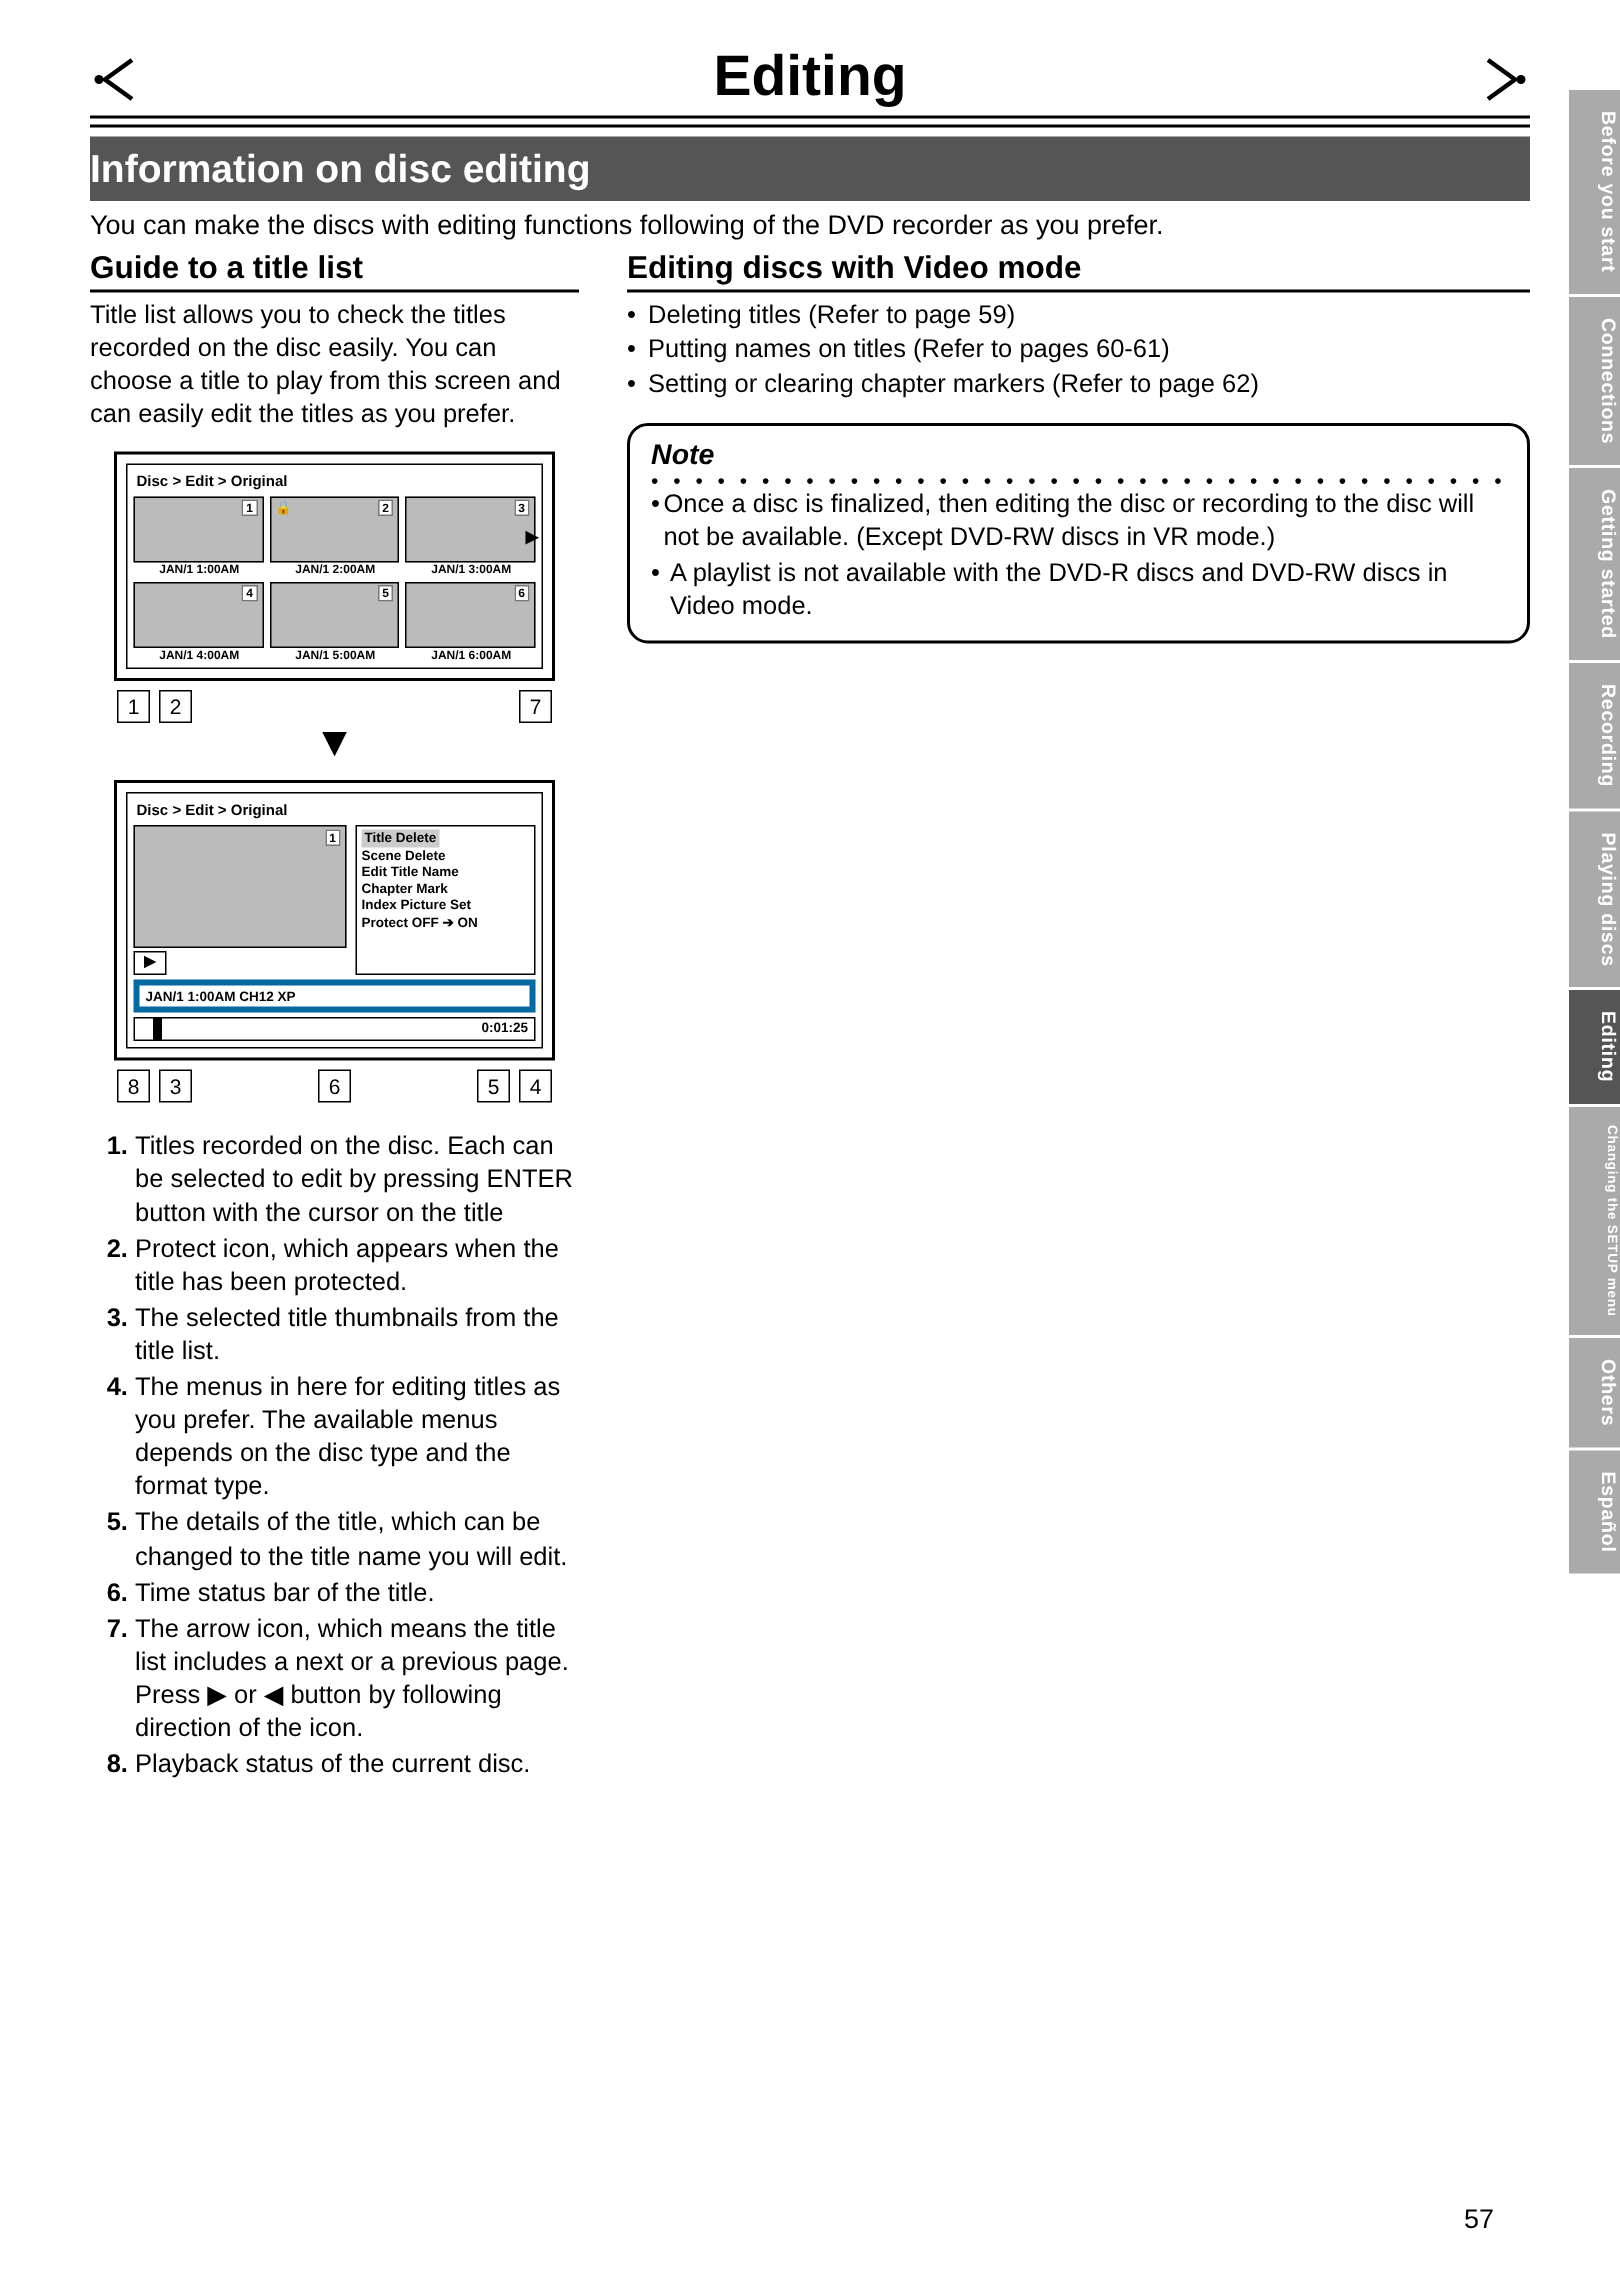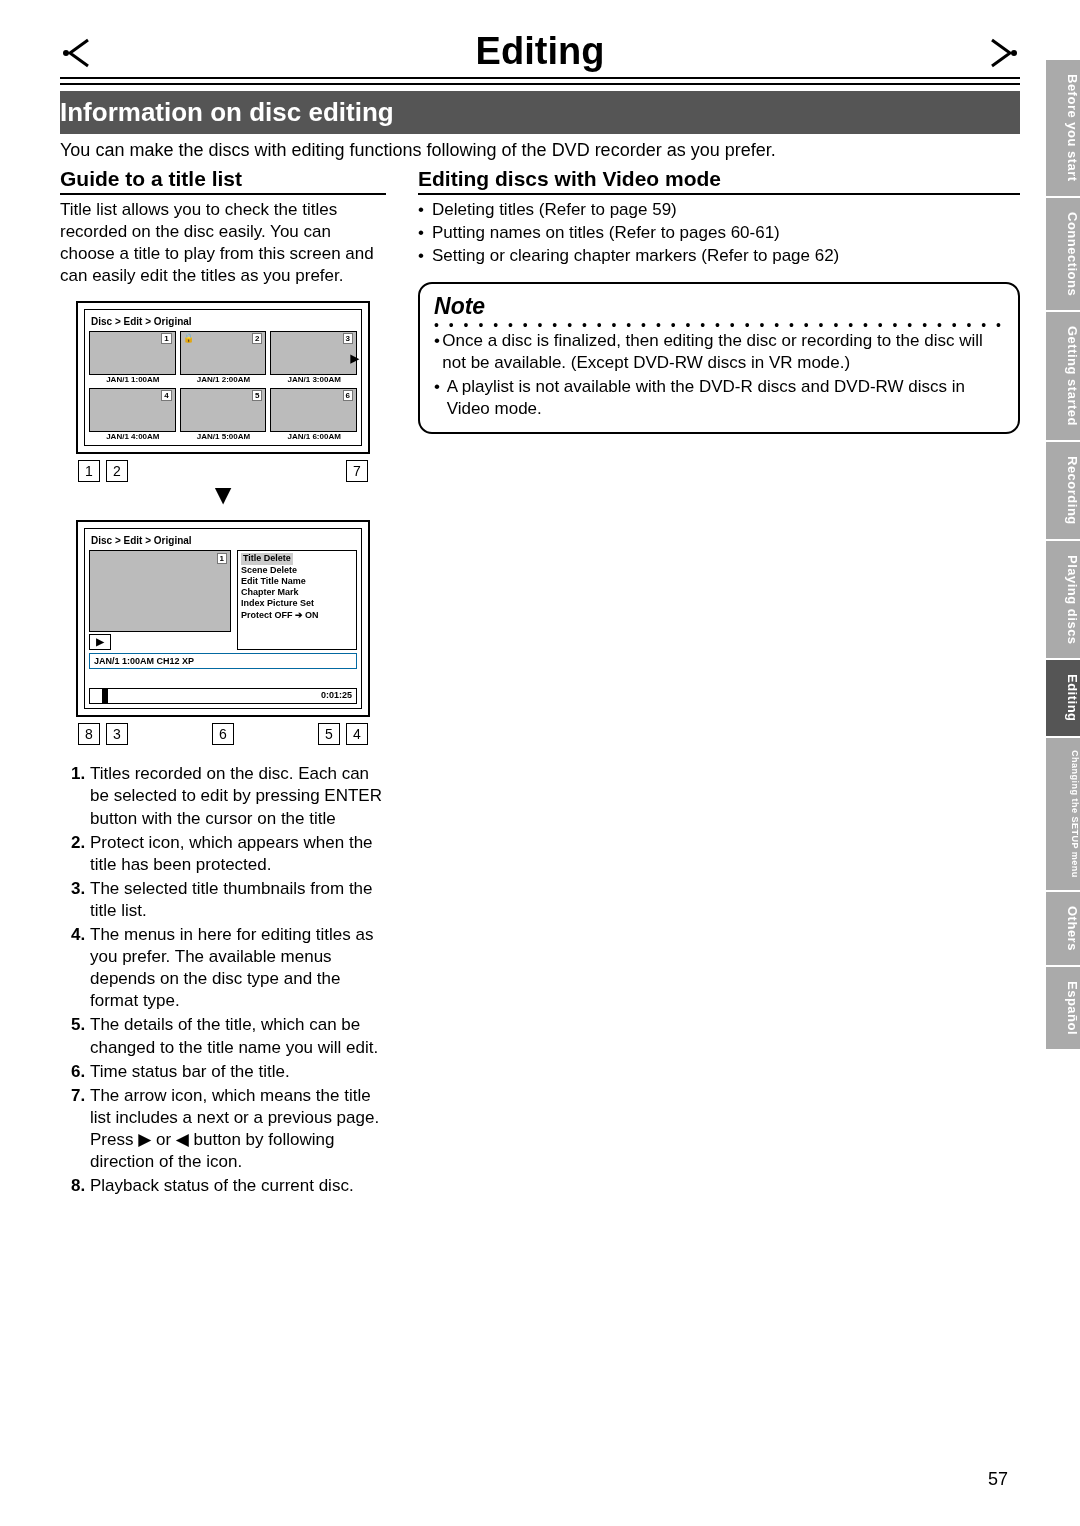--- a/index.html
+++ b/index.html
@@ -81,21 +81,21 @@
     border: 2px solid #000;
     border-radius: 14px;
     padding: 8px 14px 12px 14px;
     margin-top: 14px;
     font-size: 17px;
     line-height: 1.3;
   }
   .note-title {
     font-weight: bold;
     font-style: italic;
-    font-size: 23px;
+    font-size: 19px;
   }
   .note-dots {
     letter-spacing: 3px;
     font-size: 14px;
     line-height: 6px;
     color:#000;
     white-space: nowrap;
     overflow: hidden;
   }
   .note-item { display:flex; margin-top:2px;}
@@ -204,29 +204,29 @@
   .menu-list .hl { background:#ccc; display:inline-block; padding:0 2px;}
   .play-icon{
     border:1px solid #000;
     width:20px; height:14px;
     font-size:10px;
     text-align:center;
     line-height:14px;
     margin-top:2px;
   }
   .info-line{
-    border:1px solid #0369a1;
+    border:4px solid #0369a1;
     font-size:9px;
     padding:2px 4px;
     margin-top:3px;
   }
   .time-bar{
     border:1px solid #000;
     height:14px;
-    margin-top:19px;
+    margin-top:3px;
     position:relative;
     font-size:9px;
   }
   .time-bar .cursor{
     position:absolute; top:-1px; left:12px;
     width:6px; height:16px;
     background:#000;
   }
   .time-bar .t{
     position:absolute; right:4px; top:1px;
@@ -258,21 +258,21 @@
     text-align:center;
     padding: 14px 0px;
     margin-bottom:2px;
     letter-spacing:0.5px;
   }
   .tab.small { font-size:9px; font-weight:bold; padding:12px 0;}
   .tab.active { background:#555; }
   .page-num {
     position:absolute;
     bottom: 36px;
-    right: 72px;
+    right: 84px;
     font-size: 18px;
     margin-top: 48px;
   }
 </style>
 </head>
 <body>
 
 <div class="page">
 
   <div class="header-wrap">

